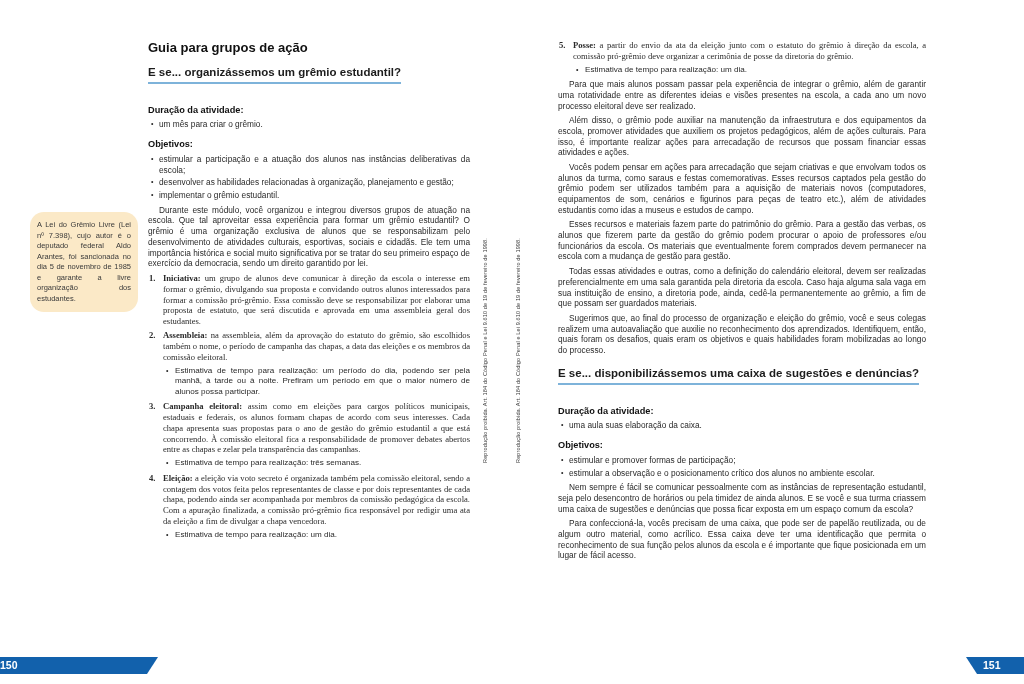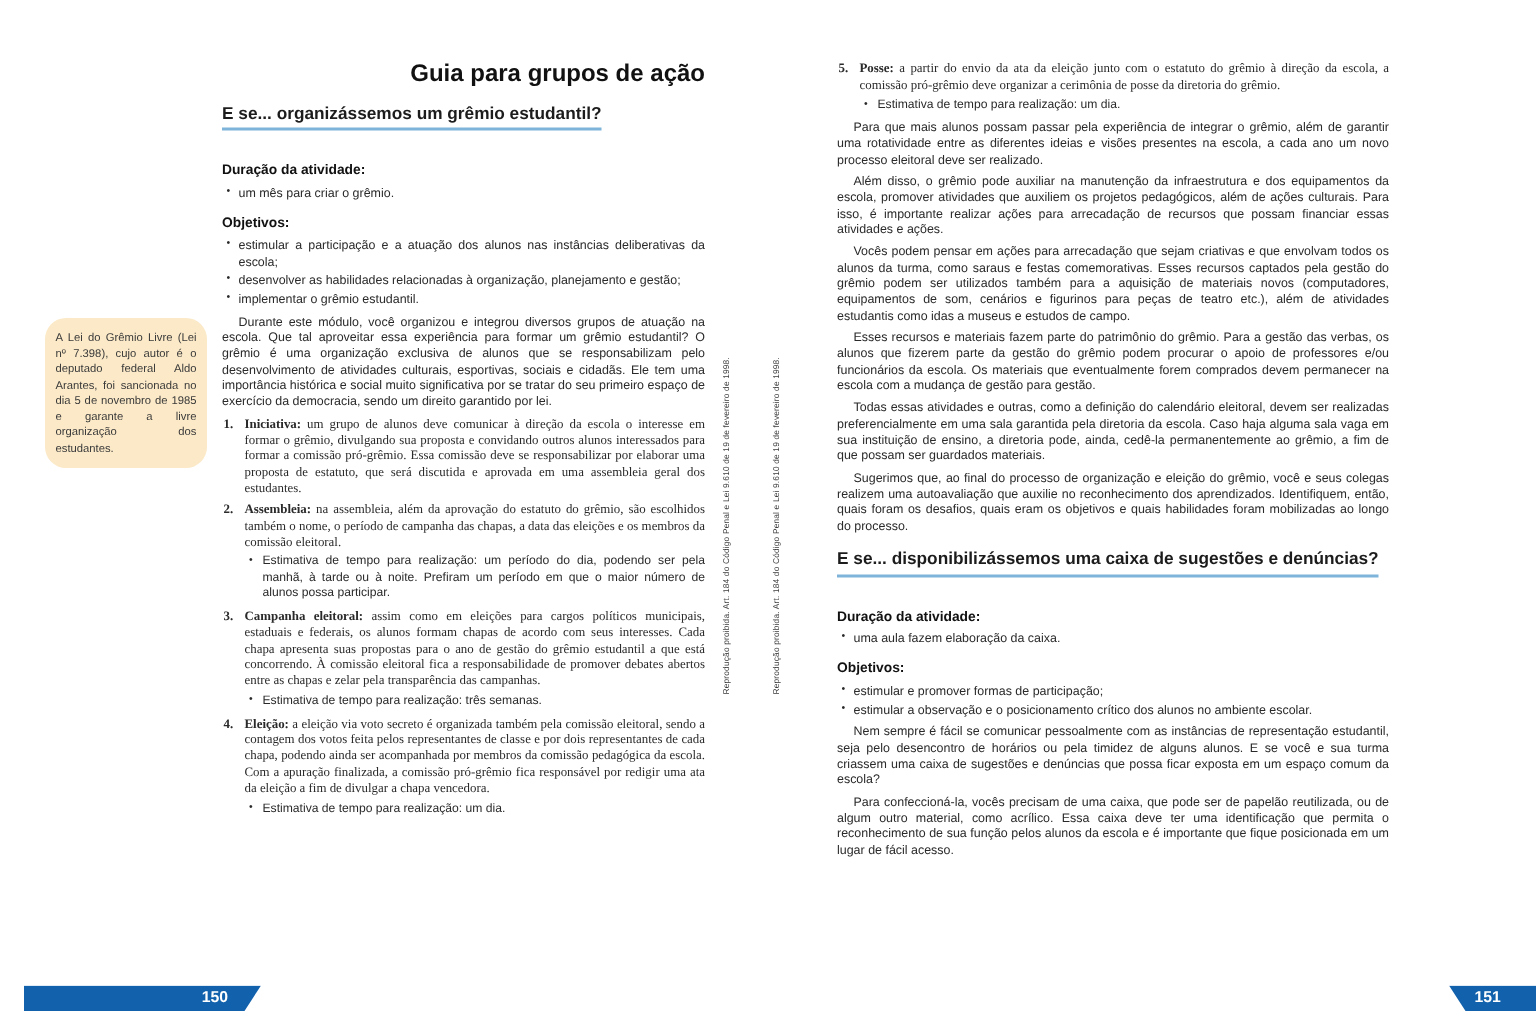--- a/index.html
+++ b/index.html
@@ -5,21 +5,21 @@
   html,body{margin:0;padding:0;background:#ffffff;}
   #spread{
     position:relative;width:1024px;height:684px;background:#ffffff;overflow:hidden;
     font-family:"Liberation Sans",sans-serif;color:#2a2a2a;
   }
   
   .col{position:absolute;top:0;text-align:justify;font-size:8.3px;line-height:1.29;}
   #left-col{left:148px;width:322px;padding-top:40px;}
   #right-col{left:558px;width:368px;padding-top:40px;}
   
-  h1.book-title{font-size:16px;font-weight:bold;color:#111;margin:0 0 8px 0;text-align:right;}
+  h1.book-title{font-size:13px;font-weight:bold;color:#111;margin:0 0 8px 0;text-align:left;}
   h2.section-heading{
     font-size:11.5px;font-weight:bold;color:#1c1c1c;margin:0 0 12px 0;text-align:left;
     display:inline-block;padding-bottom:2px;border-bottom:2px solid #7eb3da;
   }
   h3.sub-label{font-size:9.2px;font-weight:bold;color:#111;margin:9px 0 3px 0;text-align:left;}
   
   ul.plain{list-style:none;margin:0 0 4px 0;padding:0;}
   ul.plain li{position:relative;padding-left:11px;margin:0 0 2px 0;}
   ul.plain li::before{content:"•";position:absolute;left:3px;top:0;font-size:7px;line-height:inherit;}
   
@@ -45,21 +45,21 @@
     font-size:5.6px;color:#3c3c3c;white-space:nowrap;letter-spacing:.1px;
     display:flex;align-items:center;
   }
   #spine-left{left:482px;}
   #spine-right{left:515px;}
   
   .page-banner{
     position:absolute;bottom:10px;height:17px;background:#1261ac;color:#ffffff;
     font-size:10.5px;font-weight:bold;line-height:17px;
   }
-  #banner-left{left:16px;width:158px;text-align:right;padding-right:0;
+  #banner-left{left:0;width:158px;padding-right:0;
     clip-path:polygon(0 0,100% 0,calc(100% - 11px) 100%,0 100%);}
   #banner-left .page-num{margin-right:22px;}
   #banner-right{right:0;width:58px;text-align:left;
     clip-path:polygon(0 0,100% 0,100% 100%,11px 100%);}
   #banner-right .page-num{margin-left:17px;}
 </style>
 </head>
 <body>
 
 <div id="spread">
@@ -123,30 +123,30 @@
     <p class="body-par">Esses recursos e materiais fazem parte do patrimônio do grêmio. Para a gestão das verbas, os alunos que fizerem parte da gestão do grêmio podem procurar o apoio de professores e/ou funcionários da escola. Os materiais que eventualmente forem comprados devem permanecer na escola com a mudança de gestão para gestão.</p>
     <p class="body-par">Todas essas atividades e outras, como a definição do calendário eleitoral, devem ser realizadas preferencialmente em uma sala garantida pela diretoria da escola. Caso haja alguma sala vaga em sua instituição de ensino, a diretoria pode, ainda, cedê-la permanentemente ao grêmio, a fim de que possam ser guardados materiais.</p>
     <p class="body-par">Sugerimos que, ao final do processo de organização e eleição do grêmio, você e seus colegas realizem uma autoavaliação que auxilie no reconhecimento dos aprendizados. Identifiquem, então, quais foram os desafios, quais eram os objetivos e quais habilidades foram mobilizadas ao longo do processo.</p>
 
     <div style="margin-top:10px;">
       <h2 class="section-heading">E se... disponibilizássemos uma caixa de sugestões e denúncias?</h2>
     </div>
 
     <h3 class="sub-label">Duração da atividade:</h3>
     <ul class="plain">
-      <li>uma aula fazem elaboração da caixa.</li>
+      <li>uma aula suas elaboração da caixa.</li>
     </ul>
 
     <h3 class="sub-label">Objetivos:</h3>
     <ul class="plain">
       <li>estimular e promover formas de participação;</li>
       <li>estimular a observação e o posicionamento crítico dos alunos no ambiente escolar.</li>
     </ul>
 
-    <p class="body-par">Nem sempre é fácil se comunicar pessoalmente com as instâncias de representação estudantil, seja pelo desencontro de horários ou pela timidez de alguns alunos. E se você e sua turma criassem uma caixa de sugestões e denúncias que possa ficar exposta em um espaço comum da escola?</p>
+    <p class="body-par">Nem sempre é fácil se comunicar pessoalmente com as instâncias de representação estudantil, seja pelo desencontro de horários ou pela timidez de ainda alunos. E se você e sua turma criassem uma caixa de sugestões e denúncias que possa ficar exposta em um espaço comum da escola?</p>
     <p class="body-par">Para confeccioná-la, vocês precisam de uma caixa, que pode ser de papelão reutilizada, ou de algum outro material, como acrílico. Essa caixa deve ter uma identificação que permita o reconhecimento de sua função pelos alunos da escola e é importante que fique posicionada em um lugar de fácil acesso.</p>
   </div>
 
   <div class="spine-text" id="spine-left">Reprodução proibida. Art. 184 do Código Penal e Lei 9.610 de 19 de fevereiro de 1998.</div>
   <div class="spine-text" id="spine-right">Reprodução proibida. Art. 184 do Código Penal e Lei 9.610 de 19 de fevereiro de 1998.</div>
 
   <div class="page-banner" id="banner-left">
     <span class="page-num">150</span>
   </div>
   <div class="page-banner" id="banner-right">

